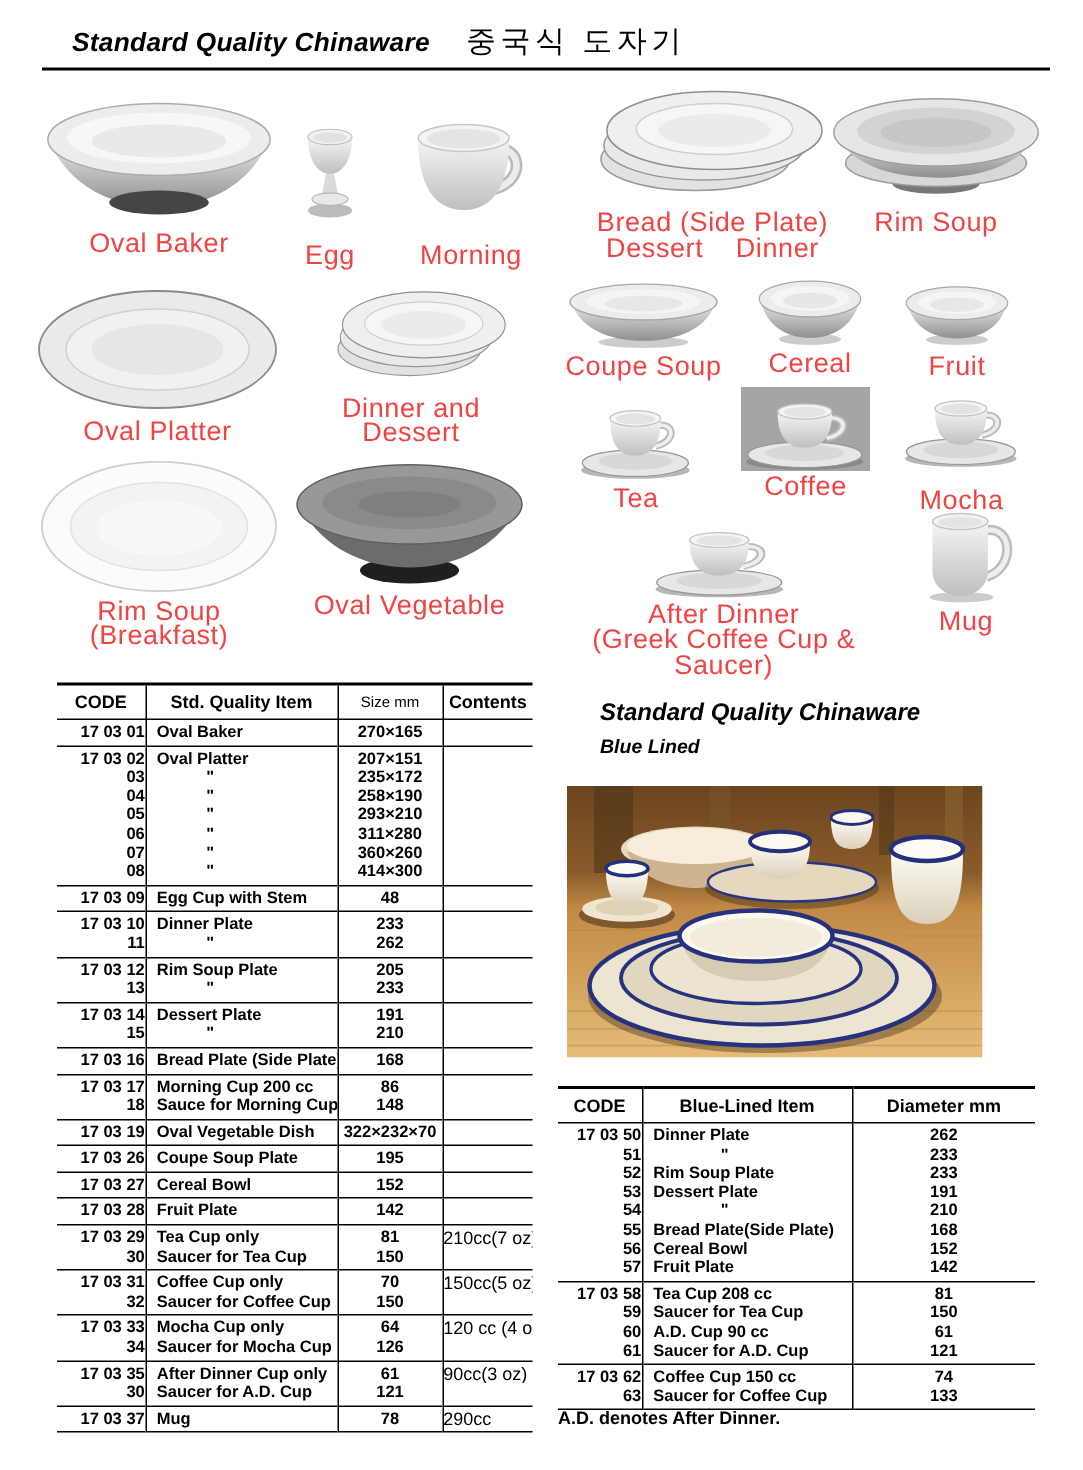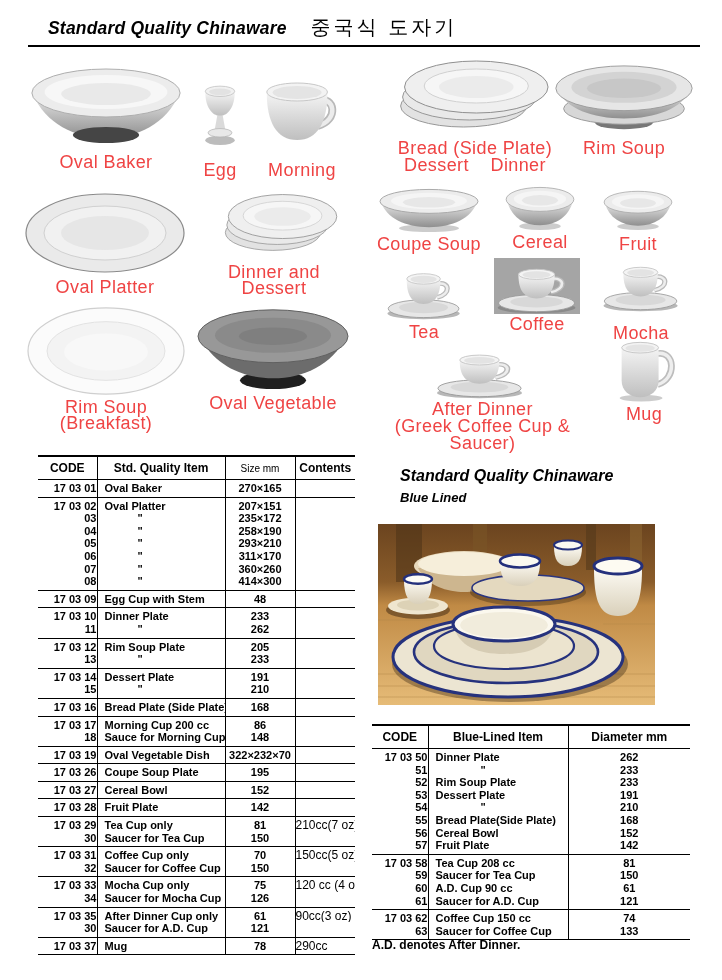--- a/index.html
+++ b/index.html
@@ -13,21 +13,21 @@
   .hdr .ko{font-size:20px;font-weight:400;margin-left:24px;letter-spacing:3px;}
   .hdr-rule{position:absolute;left:28px;top:45px;width:672px;height:2px;background:#000;}
 
   
   figure.product{position:absolute;margin:0;text-align:center;}
   figure.product svg{display:block;margin:0 auto;}
   figcaption{font-size:18px;letter-spacing:.4px;color:#ef4444;margin-top:4px;line-height:16px;}
   .pre{white-space:pre;}
   .p-oval-baker{left:28px;top:66px;width:156px}
   .p-egg{left:196px;top:80px;width:48px}        .p-egg figcaption{margin-top:16px}
-  .p-morning{left:256px;top:80px;width:92px}    .p-morning figcaption{margin-top:16px}
+  .p-morning{left:268px;top:80px;width:92px}    .p-morning figcaption{margin-top:16px}
   .p-bread{left:372px;top:58px;width:186px;text-align:left}
   .p-bread figcaption{margin-top:4px;padding-left:20px;line-height:17px}
   .p-rimsoup{left:550px;top:62px;width:148px}   .p-rimsoup figcaption{margin-top:6px}
   .p-coupe{left:374px;top:188px;width:110px}
   .p-cereal{left:502px;top:186px;width:76px}
   .p-fruit{left:600px;top:190px;width:76px}     .p-fruit figcaption{margin-top:6px}
   .p-platter{left:24px;top:192px;width:162px}   .p-platter figcaption{margin-top:5px}
   .p-dindes{left:208px;top:192px;width:132px}   .p-dindes figcaption{margin-top:6px}
   .p-tea{left:384px;top:262px;width:80px}
   .p-coffee{left:494px;top:258px;width:86px}    .p-coffee figcaption{margin-top:2px}
@@ -338,21 +338,21 @@
             <div class="ln ditto">"</div>
             <div class="ln ditto">"</div>
             <div class="ln ditto">"</div>
             <div class="ln ditto">"</div>
           </td>
           <td class="col-size vr">
             <div class="ln">207×151</div>
             <div class="ln">235×172</div>
             <div class="ln">258×190</div>
             <div class="ln">293×210</div>
-            <div class="ln">311×170</div>
+            <div class="ln">311×280</div>
             <div class="ln">360×260</div>
             <div class="ln">414×300</div>
           </td>
           <td class="col-contents">
             <div class="ln">&nbsp;</div>
             <div class="ln">&nbsp;</div>
             <div class="ln">&nbsp;</div>
             <div class="ln">&nbsp;</div>
             <div class="ln">&nbsp;</div>
             <div class="ln">&nbsp;</div>
@@ -554,21 +554,21 @@
         <tr class="group">
           <td class="col-code vr">
             <div class="ln">17 03 33</div>
             <div class="ln">34</div>
           </td>
           <td class="col-item vr">
             <div class="ln">Mocha Cup only</div>
             <div class="ln">Saucer for Mocha Cup</div>
           </td>
           <td class="col-size vr">
-            <div class="ln">75</div>
+            <div class="ln">64</div>
             <div class="ln">126</div>
           </td>
           <td class="col-contents">
             <div class="ln">120 cc (4 oz)</div>
             <div class="ln">&nbsp;</div>
           </td>
         </tr>
         <tr class="group">
           <td class="col-code vr">
             <div class="ln">17 03 35</div>

